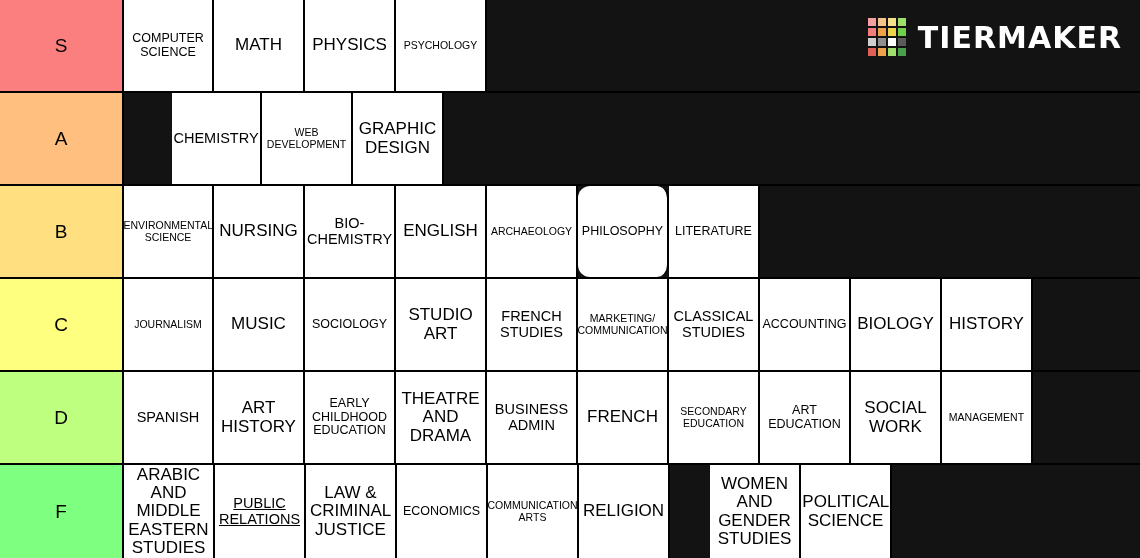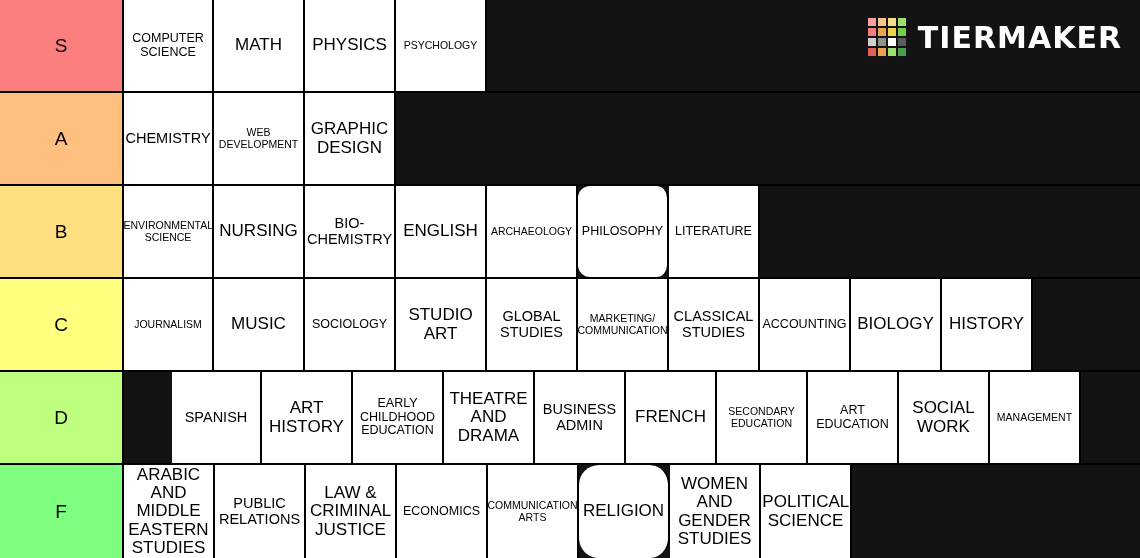--- a/index.html
+++ b/index.html
@@ -138,21 +138,21 @@
         <div class="tier-item s-13" style="width: 90px; min-width: 90px;">COMPUTER SCIENCE</div>
         <div class="tier-item s-18" style="width: 91px; min-width: 91px;">MATH</div>
         <div class="tier-item s-18" style="width: 91px; min-width: 91px;">PHYSICS</div>
         <div class="tier-item s-11" style="width: 91px; min-width: 91px;">PSYCHOLOGY</div>
       </div>
   </div>
 
   <div class="tier-row row-a">
     <div class="tier-label" style="background: rgb(255, 191, 127);">A</div>
     <div class="tier-items">
-        <div class="tier-item s-15" style="width: 90px; min-width: 90px;">CHEMISTRY</div>
+        <div class="tier-item s-15" style="width: 90px; min-width: 90px; margin-left: 48px;">CHEMISTRY</div>
         <div class="tier-item s-11" style="width: 91px; min-width: 91px;">WEB DEVELOPMENT</div>
         <div class="tier-item s-18" style="width: 91px; min-width: 91px;">GRAPHIC DESIGN</div>
       </div>
   </div>
 
   <div class="tier-row row-b">
     <div class="tier-label" style="background: rgb(255, 223, 127);">B</div>
     <div class="tier-items">
         <div class="tier-item s-11" style="width: 90px; min-width: 90px;">ENVIRONMENTAL SCIENCE</div>
         <div class="tier-item s-18" style="width: 91px; min-width: 91px;">NURSING</div>
@@ -164,52 +164,52 @@
       </div>
   </div>
 
   <div class="tier-row row-c">
     <div class="tier-label" style="background: rgb(255, 255, 127);">C</div>
     <div class="tier-items">
         <div class="tier-item s-11" style="width: 90px; min-width: 90px;">JOURNALISM</div>
         <div class="tier-item s-18" style="width: 91px; min-width: 91px;">MUSIC</div>
         <div class="tier-item s-13" style="width: 91px; min-width: 91px;">SOCIOLOGY</div>
         <div class="tier-item s-18" style="width: 91px; min-width: 91px;">STUDIO ART</div>
-        <div class="tier-item s-15" style="width: 91px; min-width: 91px;">GLOBAL STUDIES</div>
+        <div class="tier-item s-15" style="width: 91px; min-width: 91px;">FRENCH STUDIES</div>
         <div class="tier-item s-11" style="width: 91px; min-width: 91px;">MARKETING/ COMMUNICATION</div>
         <div class="tier-item s-15" style="width: 91px; min-width: 91px;">CLASSICAL STUDIES</div>
         <div class="tier-item s-13" style="width: 91px; min-width: 91px;">ACCOUNTING</div>
         <div class="tier-item s-18" style="width: 91px; min-width: 91px;">BIOLOGY</div>
         <div class="tier-item s-18" style="width: 91px; min-width: 91px;">HISTORY</div>
       </div>
   </div>
 
   <div class="tier-row row-d">
     <div class="tier-label" style="background: rgb(191, 255, 127);">D</div>
     <div class="tier-items">
-        <div class="tier-item s-15" style="width: 90px; min-width: 90px; margin-left: 48px;">SPANISH</div>
+        <div class="tier-item s-15" style="width: 90px; min-width: 90px;">SPANISH</div>
         <div class="tier-item s-18" style="width: 91px; min-width: 91px;">ART HISTORY</div>
         <div class="tier-item s-13" style="width: 91px; min-width: 91px;">EARLY CHILDHOOD EDUCATION</div>
         <div class="tier-item s-18" style="width: 91px; min-width: 91px;">THEATRE AND DRAMA</div>
         <div class="tier-item s-15" style="width: 91px; min-width: 91px;">BUSINESS ADMIN</div>
         <div class="tier-item s-18" style="width: 91px; min-width: 91px;">FRENCH</div>
         <div class="tier-item s-11" style="width: 91px; min-width: 91px;">SECONDARY EDUCATION</div>
         <div class="tier-item s-13" style="width: 91px; min-width: 91px;">ART EDUCATION</div>
         <div class="tier-item s-18" style="width: 91px; min-width: 91px;">SOCIAL WORK</div>
         <div class="tier-item s-11" style="width: 91px; min-width: 91px;">MANAGEMENT</div>
       </div>
   </div>
 
   <div class="tier-row row-f">
     <div class="tier-label" style="background: rgb(127, 255, 127);">F</div>
     <div class="tier-items">
         <div class="tier-item s-18" style="width: 91px; min-width: 91px;">ARABIC AND MIDDLE EASTERN STUDIES</div>
-        <div class="tier-item s-15" style="width: 91px; min-width: 91px;">PUBLIC RELATIONS</div>
+        <div class="tier-item s-15" style="width: 91px; min-width: 91px; text-decoration: underline;">PUBLIC RELATIONS</div>
         <div class="tier-item s-18" style="width: 91px; min-width: 91px;">LAW &amp; CRIMINAL JUSTICE</div>
         <div class="tier-item s-13" style="width: 91px; min-width: 91px;">ECONOMICS</div>
         <div class="tier-item s-11" style="width: 91px; min-width: 91px;">COMMUNICATION ARTS</div>
-        <div class="tier-item s-18" style="width: 91px; min-width: 91px; border-radius: 20px;">RELIGION</div>
-        <div class="tier-item s-18" style="width: 91px; min-width: 91px;">WOMEN AND GENDER STUDIES</div>
+        <div class="tier-item s-18" style="width: 91px; min-width: 91px;">RELIGION</div>
+        <div class="tier-item s-18" style="width: 91px; min-width: 91px; margin-left: 40px;">WOMEN AND GENDER STUDIES</div>
         <div class="tier-item s-18" style="width: 91px; min-width: 91px;">POLITICAL SCIENCE</div>
       </div>
   </div>
 
 </div>
 
 </body></html>

